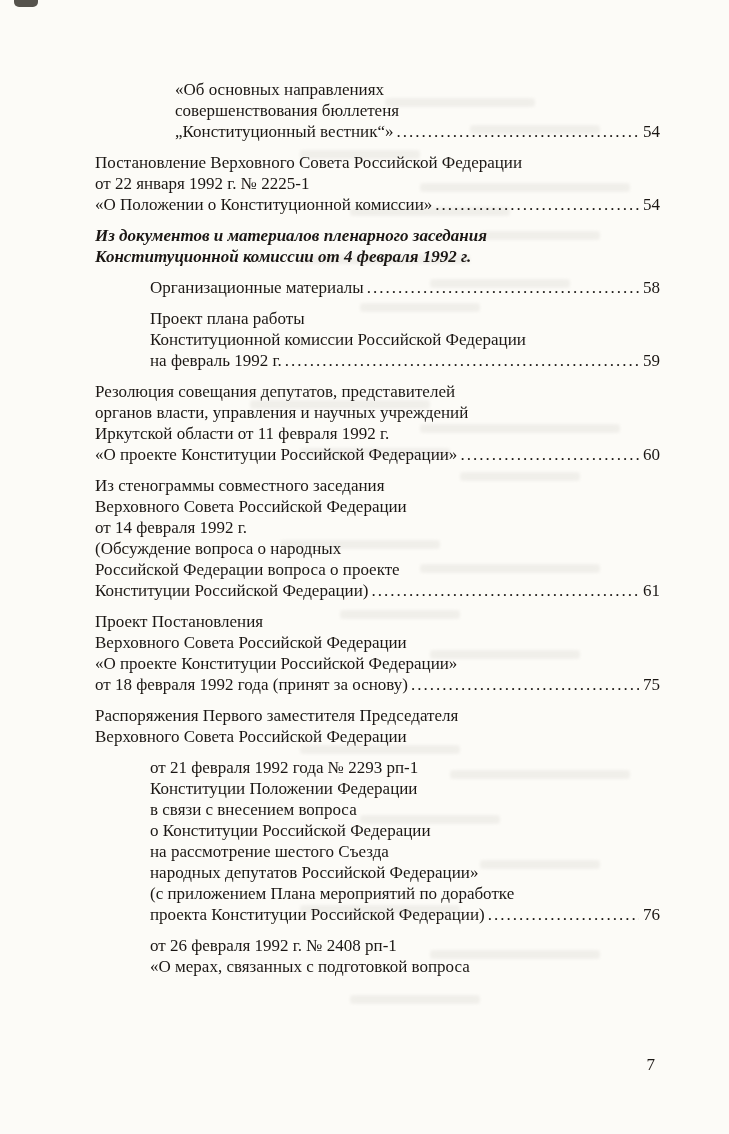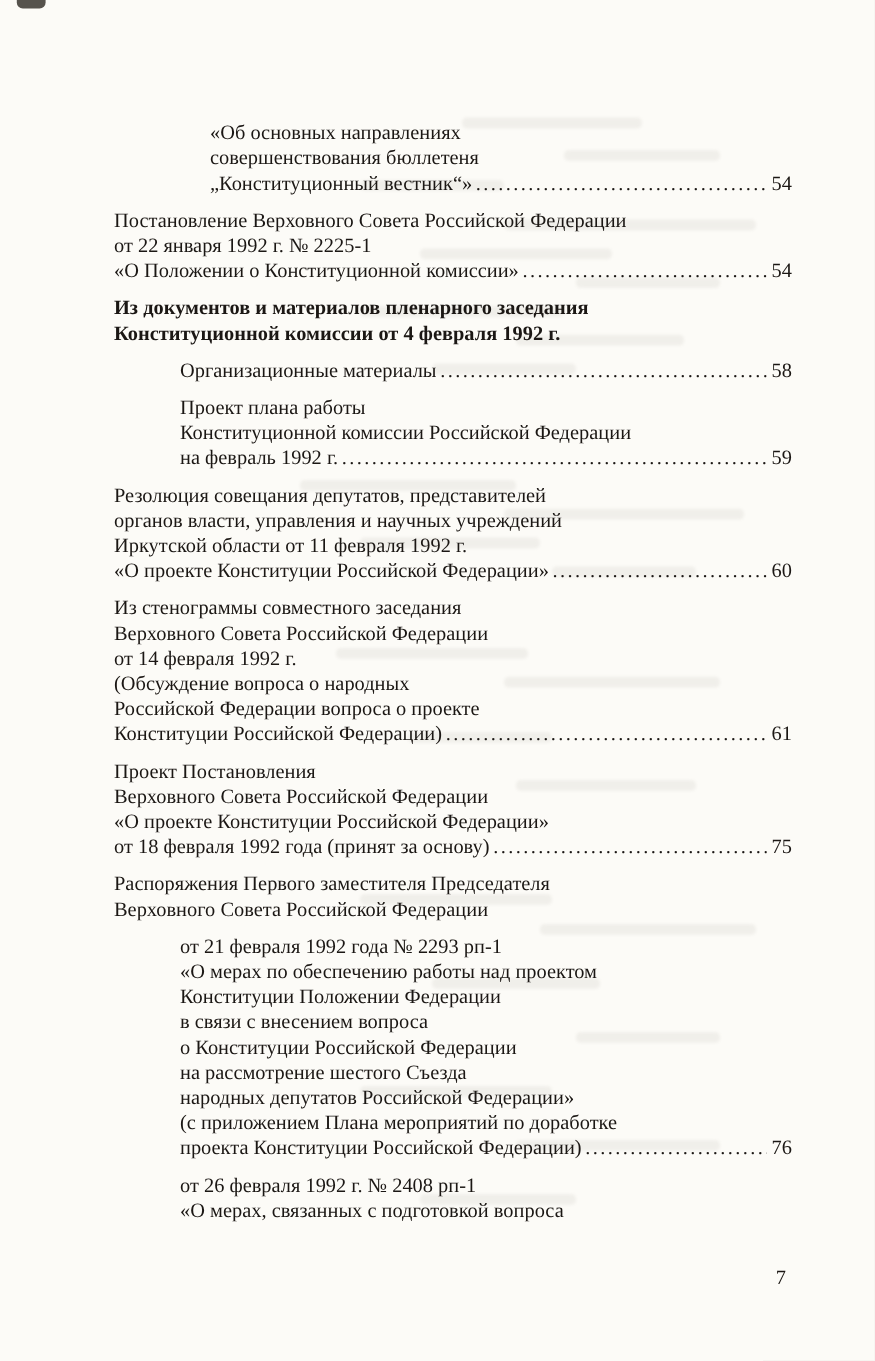--- a/index.html
+++ b/index.html
@@ -19,27 +19,27 @@
   .ghosts { position:absolute; inset:0; pointer-events:none; }
   .ghost {
     position:absolute; height:9px; border-radius:4px;
     background:#8f8a80; opacity:.10; filter:blur(1.5px);
   }
   .speck {
     position:absolute; left:14px; top:0; width:24px; height:7px;
     background:#38352f; border-radius:0 0 5px 5px; opacity:.85;
   }
   .toc {
-    position:absolute; left:95px; top:100px; width:565px;
+    position:absolute; left:95px; top:79px; width:565px;
     font-size:17px; line-height:21px;
   }
   .entry { margin-bottom:10px; }
   .entry.indent-1 { padding-left:55px; }
   .entry.indent-2 { padding-left:80px; }
-  .entry.bold-italic { font-weight:bold; }
+  .entry.bold-italic { font-style:italic; font-weight:bold; }
   .line { white-space:nowrap; }
   .line.leader { display:flex; align-items:baseline; white-space:normal; }
   .line .txt { white-space:nowrap; }
   .line .dots {
     flex:1; overflow:hidden; white-space:nowrap;
     margin-left:3px; letter-spacing:2px;
   }
   .line .dots::after {
     content:"......................................................................................................................................";
   }
@@ -150,21 +150,20 @@
           <span class="dots"></span>
           <span class="pg">75</span>
         </div>
       </div>
       <div class="entry indent-0">
         <div class="line">Распоряжения Первого заместителя Председателя</div>
         <div class="line">Верховного Совета Российской Федерации</div>
       </div>
       <div class="entry indent-1">
         <div class="line">от 21 февраля 1992 года № 2293 рп-1</div>
-        <div class="line">«О мерах по обеспечению работы над проектом</div>
         <div class="line">Конституции Положении Федерации</div>
         <div class="line">в связи с внесением вопроса</div>
         <div class="line">о Конституции Российской Федерации</div>
         <div class="line">на рассмотрение шестого Съезда</div>
         <div class="line">народных депутатов Российской Федерации»</div>
         <div class="line">(с приложением Плана мероприятий по доработке</div>
         <div class="line leader">
           <span class="txt">проекта Конституции Российской Федерации) </span>
           <span class="dots"></span>
           <span class="pg">76</span>

